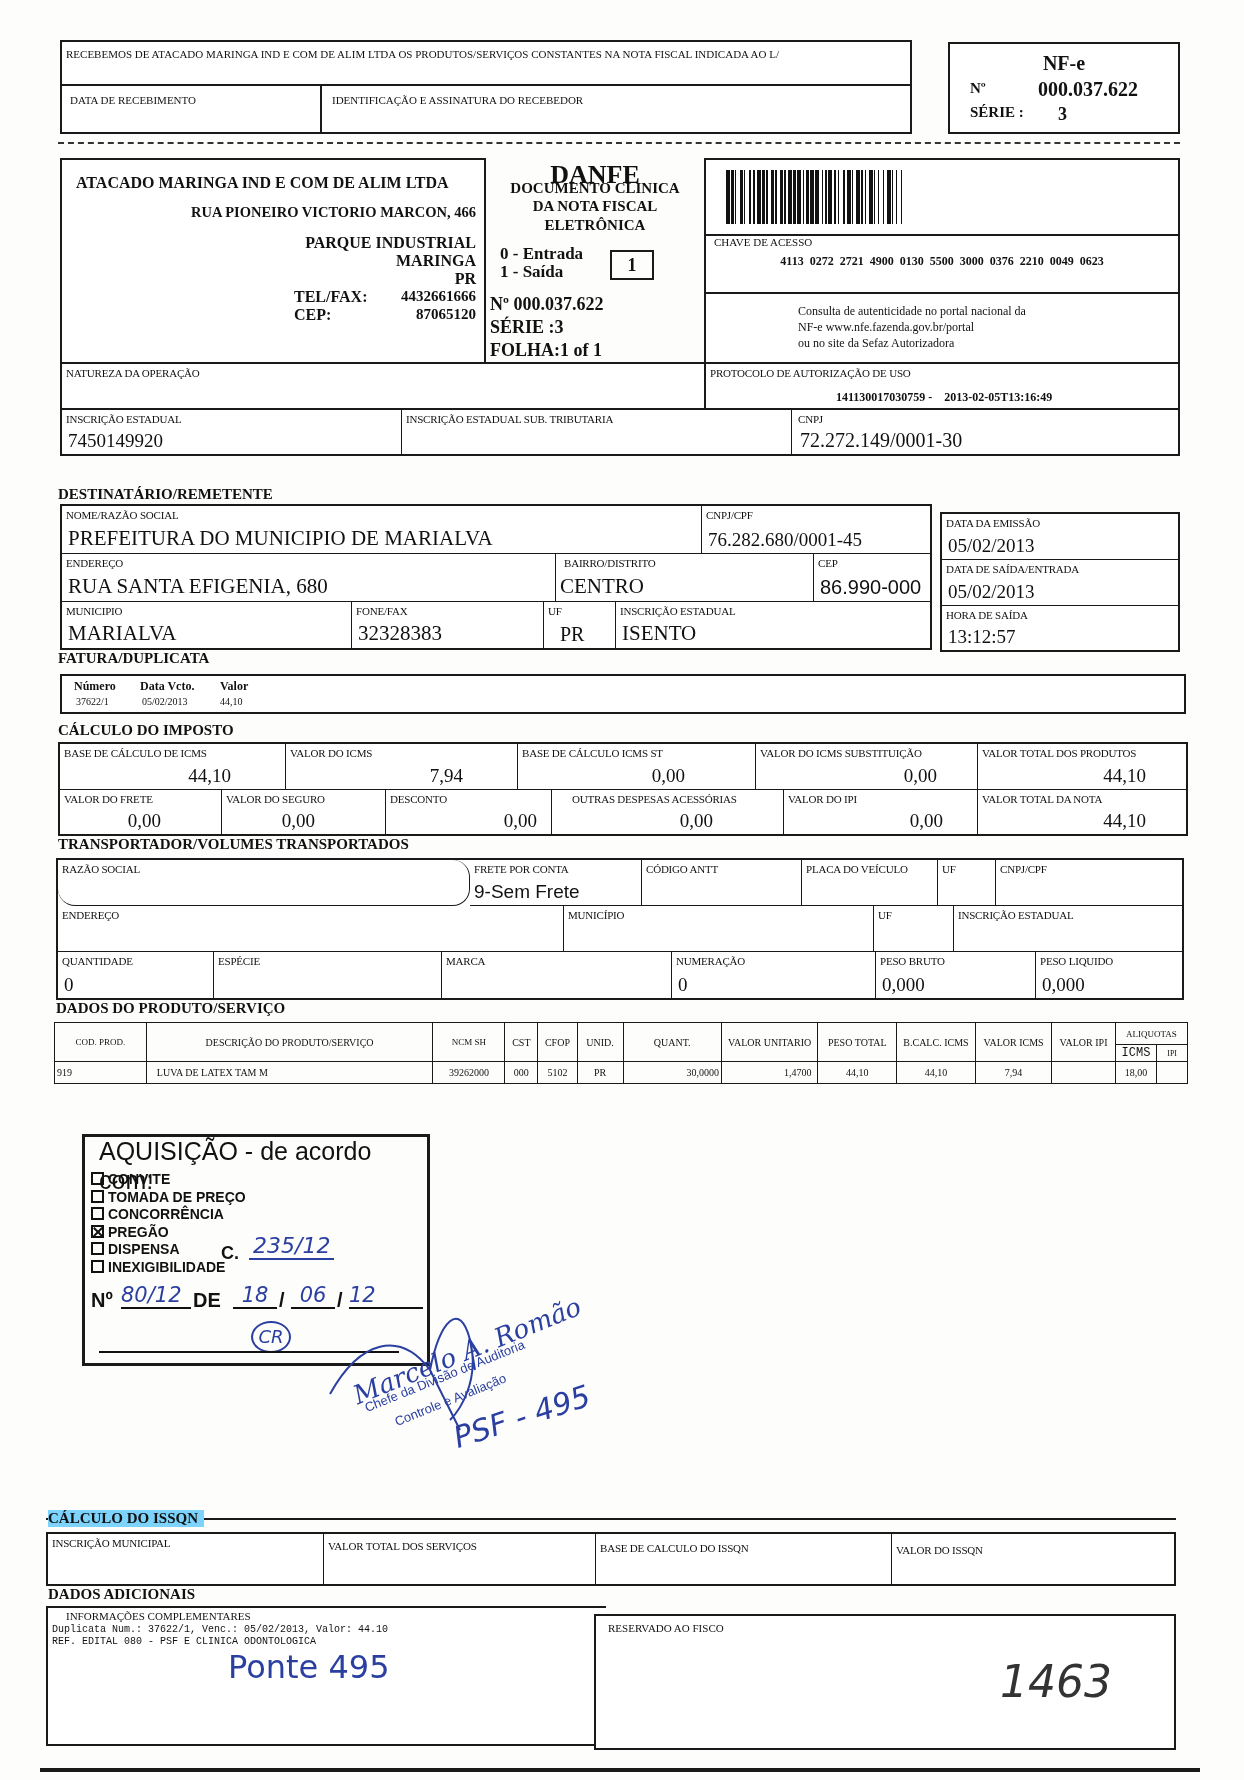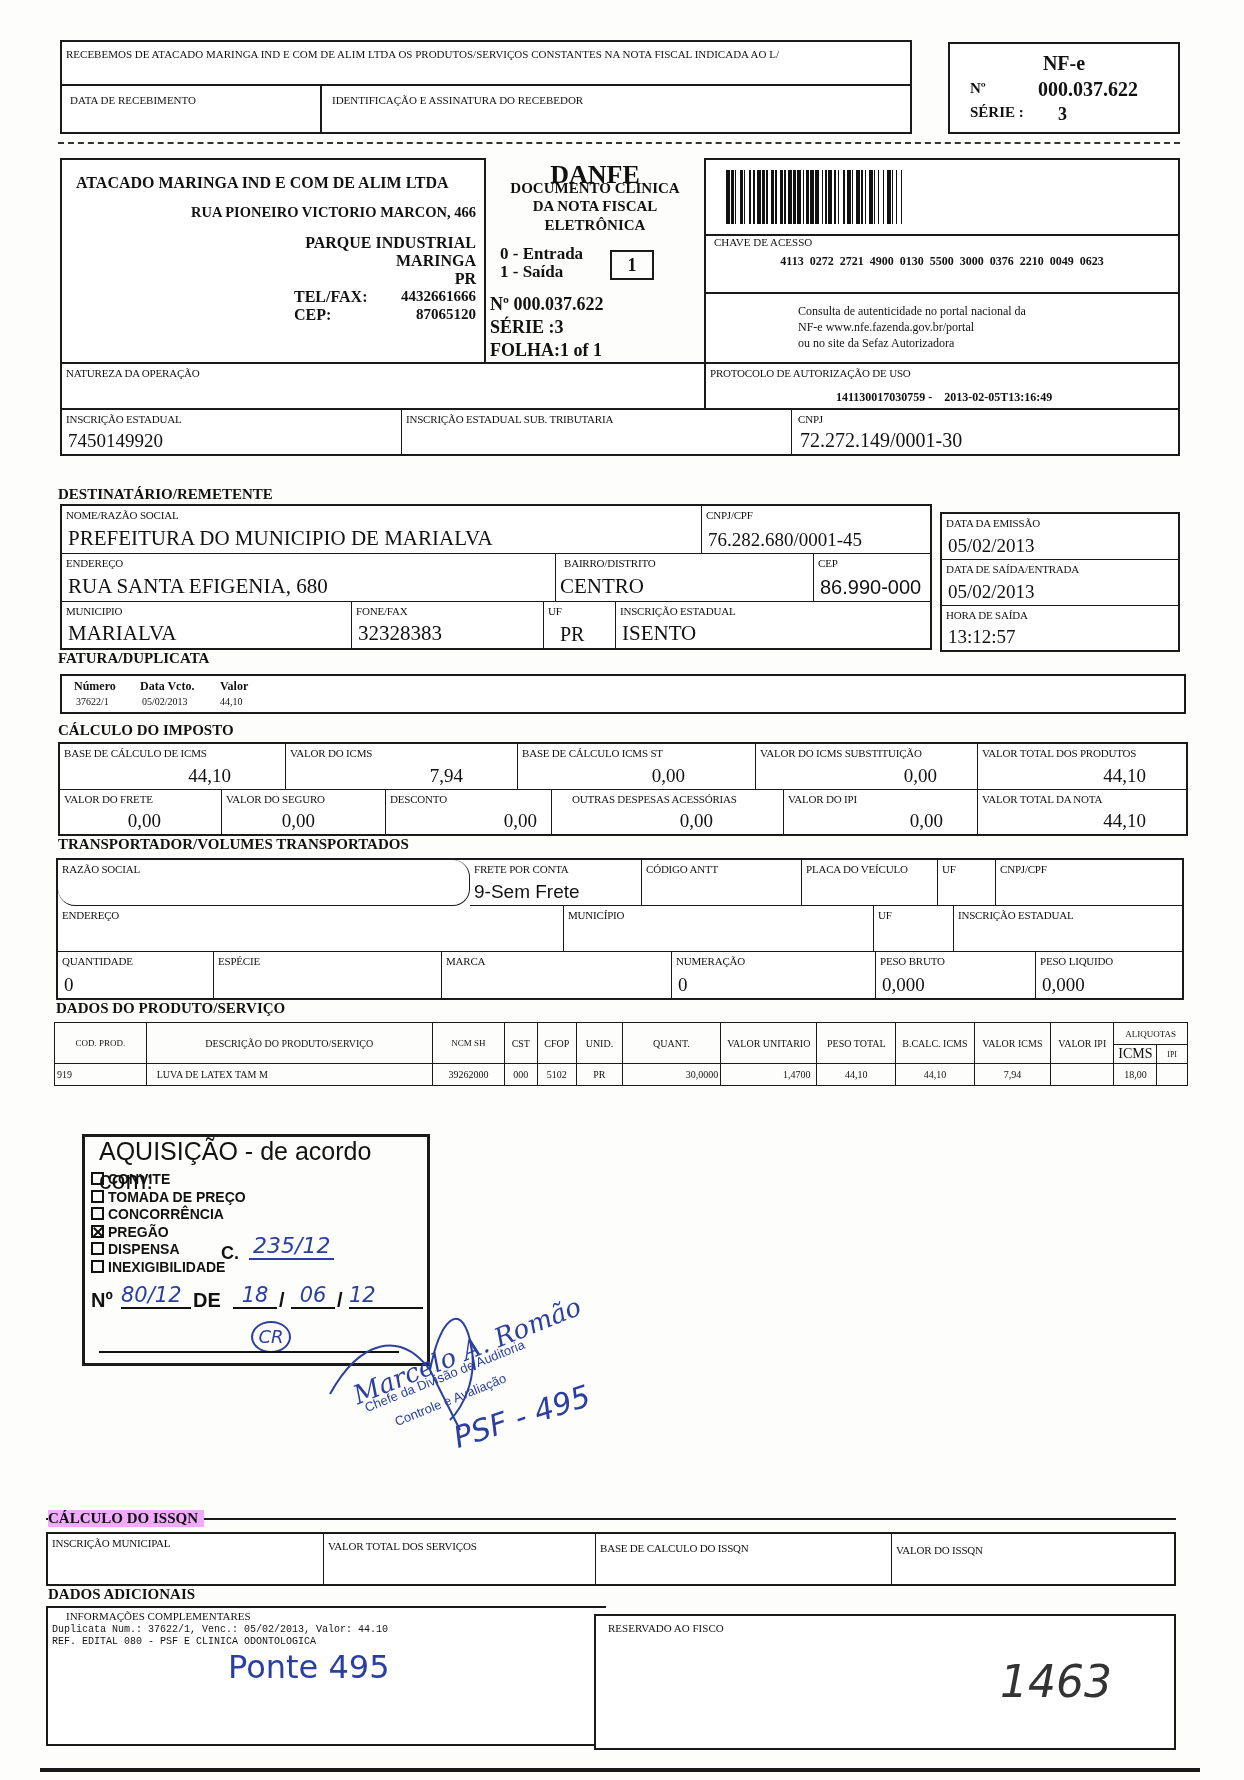--- a/index.html
+++ b/index.html
@@ -369,21 +369,21 @@
     <td rowspan="2" style="width:42px;">UNID.</td>
     <td rowspan="2" style="width:90px;">QUANT.</td>
     <td rowspan="2" style="width:88px;">VALOR UNITARIO</td>
     <td rowspan="2" style="width:72px;">PESO TOTAL</td>
     <td rowspan="2" style="width:72px;">B.CALC. ICMS</td>
     <td rowspan="2" style="width:70px;">VALOR ICMS</td>
     <td rowspan="2" style="width:58px;">VALOR IPI</td>
     <td colspan="2" style="font-size:9px;">ALIQUOTAS</td>
   </tr>
   <tr style="height:16px;">
-    <td style="font-size:14px;width:38px;">ICMS</td>
+    <td style="font-size:12px;width:38px;font-family:Liberation Mono, monospace;">ICMS</td>
     <td style="font-size:8px;width:28px;">IPI</td>
   </tr>
   <tr style="height:22px;">
     <td style="text-align:left;">919</td>
     <td style="text-align:left;padding-left:10px;">LUVA DE LATEX TAM M</td>
     <td>39262000</td>
     <td>000</td>
     <td>5102</td>
     <td>PR</td>
     <td style="text-align:right;">30,0000</td>
@@ -424,21 +424,21 @@
 
 <svg class="abs" style="left:320px;top:1300px;" width="260" height="140" viewBox="0 0 260 140">
   <path d="M10 94 C 40 40, 80 30, 110 70 L 140 130 M 110 70 C 120 20, 140 0, 150 40 C 160 80, 140 110, 130 120 M 150 40 L 155 70" stroke="#2a3fa0" stroke-width="2" fill="none"></path>
 </svg>
 <div class="hand" style="left:360px;top:1380px;font-size:26px;font-family:'DejaVu Serif',serif;transform:rotate(-22deg);transform-origin:left bottom;">Marcelo A. Romão</div>
 <div class="hand" style="left:368px;top:1400px;font-size:13px;font-style:normal;transform:rotate(-22deg);transform-origin:left bottom;font-family:'Liberation Sans',sans-serif;">Chefe da Divisão de Auditoria</div>
 <div class="hand" style="left:398px;top:1414px;font-size:13px;font-style:normal;transform:rotate(-22deg);transform-origin:left bottom;font-family:'Liberation Sans',sans-serif;">Controle e Avaliação</div>
 <div class="hand" style="left:460px;top:1420px;font-size:30px;transform:rotate(-18deg);transform-origin:left bottom;">PSF - 495</div>
 
 <div class="abs" style="left:46px;top:1518px;width:1130px;border-top:2px solid #1a1a1a;"></div>
-<div class="sect" style="left:48px;top:1510px;background:#f0abfc;padding-right:6px;">CÁLCULO DO ISSQN</div>
+<div class="sect" style="left:48px;top:1510px;background:#7dd3fc;padding-right:6px;">CÁLCULO DO ISSQN</div>
 <div class="box" style="left:46px;top:1532px;width:1130px;height:54px;">
   <div class="cell" style="left:0;top:0;width:276px;height:50px;border-bottom:none;">
     <div class="lbl">INSCRIÇÃO MUNICIPAL</div>
   </div>
   <div class="cell" style="left:276px;top:0;width:272px;height:50px;border-bottom:none;">
     <div class="lbl" style="top:6px;">VALOR TOTAL DOS SERVIÇOS</div>
   </div>
   <div class="cell" style="left:548px;top:0;width:296px;height:50px;border-bottom:none;">
     <div class="lbl" style="top:8px;">BASE DE CALCULO DO ISSQN</div>
   </div>

